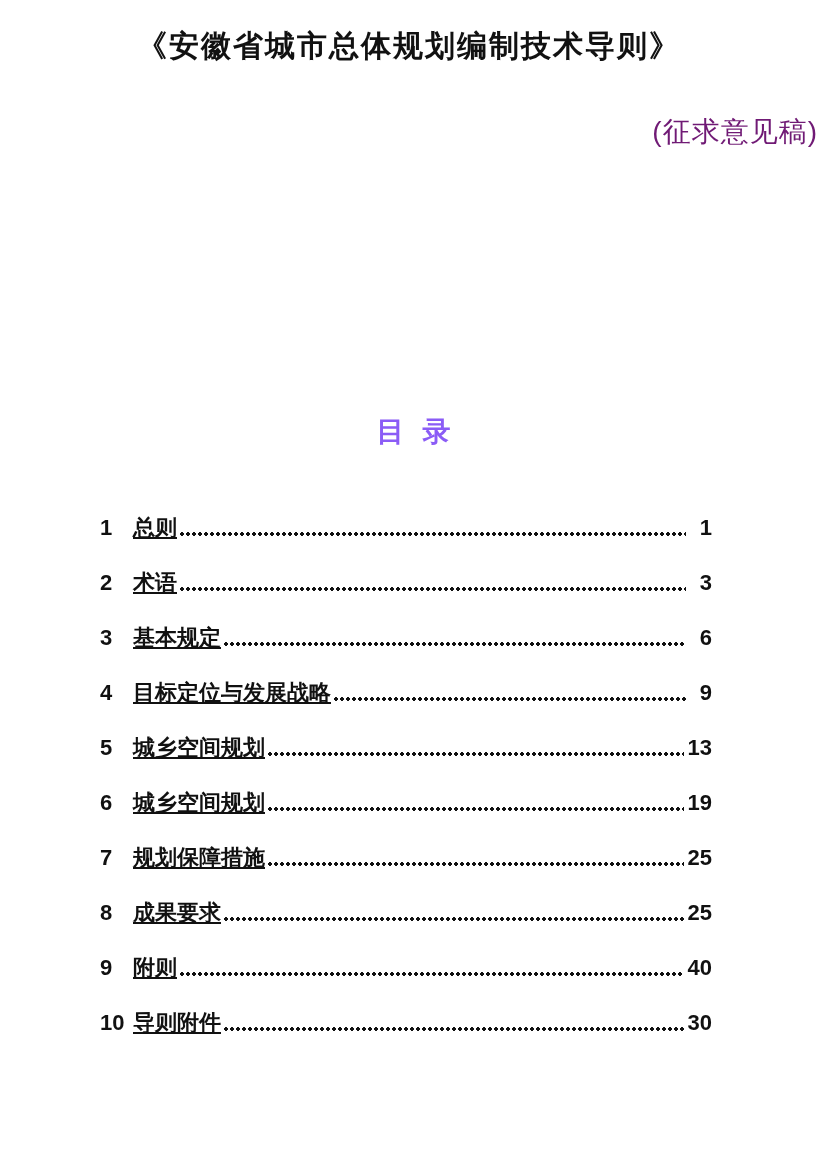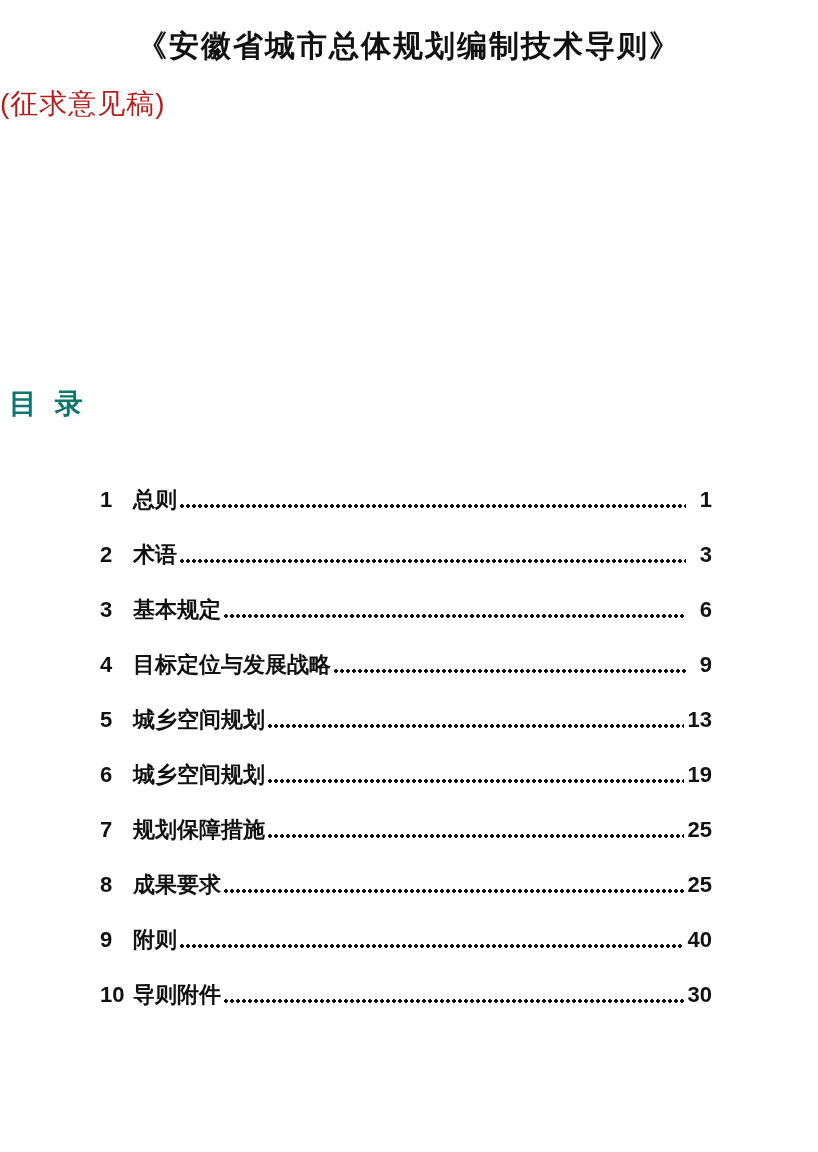--- a/index.html
+++ b/index.html
@@ -20,52 +20,54 @@
   .doc-title {
     margin-top: 26px;
     text-align: center;
     font-size: 30px;
     font-weight: 700;
     letter-spacing: 2px;
     line-height: 1.3;
     color: #111111;
   }
   .doc-subtitle {
-    margin-top: 20px;
-    text-align: left;
+    margin-top: 48px;
+    text-align: right;
     font-size: 28px;
     font-weight: 500;
     letter-spacing: 1px;
-    color: #b91c1c;
+    color: #701a75;
   }
   .toc-heading {
     margin-top: 262px;
+    text-align: center;
     font-size: 28px;
     font-weight: 700;
     word-spacing: 10px;
-    color: #0f766e;
+    color: #8b5cf6;
     margin-left: 9px;
   }
   .toc {
     margin: 64px 106px 0 100px;
   }
   .toc-row {
     display: flex;
     align-items: flex-end;
     font-size: 22px;
     font-weight: 700;
     line-height: 25px;
     margin-bottom: 30px;
     white-space: nowrap;
   }
   .toc-num {
     flex: 0 0 33px;
   }
   .toc-label {
     flex: 0 0 auto;
+    text-decoration: underline;
   }
   .toc-dots {
     flex: 1 1 auto;
     height: 4px;
     margin: 0 4px 4px 3px;
     background-image: radial-gradient(circle at 2px 2px, #111111 1.7px, rgba(0,0,0,0) 2px);
     background-size: 6px 4px;
     background-repeat: repeat-x;
     background-position: left bottom;
   }

